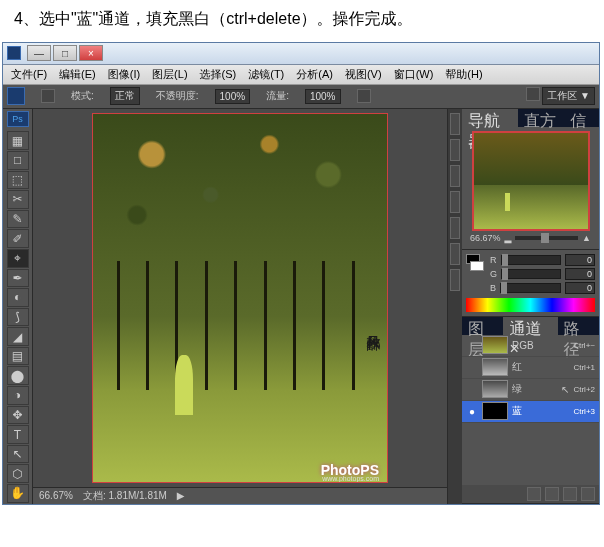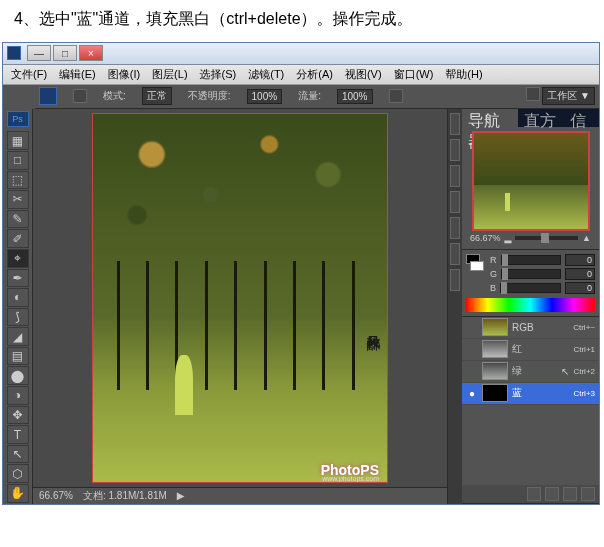--- a/index.html
+++ b/index.html
@@ -9,21 +9,21 @@
 .instruction .note { color: #d10000; }
 .ps-window { width: 598px; margin: 4px 2px 0; border: 1px solid #5a7aa3; background: #535353; font-size: 11px; }
 .titlebar { height: 22px; background: linear-gradient(#e8f0f8,#c9d8ea); display: flex; align-items: center; padding: 0 4px; border-bottom: 1px solid #7a8aa0; }
 .titlebar .ps-icon { width: 14px; height: 14px; background: #1a3b6e; border: 1px solid #3a6bb0; margin-right: 6px; }
 .titlebar .title { flex: 1; color: #1a2a4a; font-size: 11px; }
 .titlebar .winbtns { display: flex; gap: 2px; }
 .titlebar .winbtns span { width: 24px; height: 16px; background: linear-gradient(#e8e8e8,#c8c8c8); border: 1px solid #888; display: flex; align-items: center; justify-content: center; font-size: 10px; color: #333; cursor: pointer; }
 .titlebar .winbtns .close { background: linear-gradient(#f08080,#d04040); color: #fff; }
 .menubar { height: 20px; background: linear-gradient(#e8e8e8,#d4d4d4); display: flex; align-items: center; padding: 0 2px; border-bottom: 1px solid #999; color: #000; }
 .menubar span { padding: 2px 6px; cursor: pointer; }
-.optbar { height: 24px; background: #535353; display: flex; align-items: center; padding: 0 4px; color: #ccc; gap: 16px; border-bottom: 1px solid #2a2a2a; font-size: 10px; margin-left: 32px; }
+.optbar { height: 24px; background: #535353; display: flex; align-items: center; padding: 0 4px; color: #ccc; gap: 16px; border-bottom: 1px solid #2a2a2a; font-size: 10px; }
 .optbar .ps-sq { width: 18px; height: 18px; background: #1a3b6e; border: 1px solid #3a6bb0; }
 .optbar .sel { background: #3a3a3a; border: 1px solid #222; padding: 1px 4px; color: #ddd; }
 .optbar .icon { width: 14px; height: 14px; border: 1px solid #666; background: #444; }
 .optbar .right { margin-left: auto; display: flex; gap: 2px; }
 .workspace { display: flex; height: 395px; }
 .toolbox { width: 30px; background: #535353; border-right: 1px solid #2a2a2a; display: flex; flex-direction: column; align-items: center; padding-top: 2px; }
 .toolbox .ps-tiny { width: 22px; height: 18px; background: #1a3b6e; border: 1px solid #3a6bb0; margin-bottom: 4px; font-size: 9px; color: #4b9fe8; display: flex; align-items: center; justify-content: center; }
 .toolbox .tool { width: 22px; height: 20px; border: 1px solid #3a3a3a; background: #535353; display: flex; align-items: center; justify-content: center; color: #ccc; font-size: 12px; cursor: pointer; margin-bottom: 1px; }
 .toolbox .tool.active { background: #2a2a2a; }
 .canvas-area { flex: 1; background: #4a4a4a; display: flex; flex-direction: column; }
@@ -234,20 +234,25 @@
                       </div>
                     <input value="0" style="">
                   </div>
                 </div>
               </div>
               <div class="spectrum"></div>
             </div>
           </div>
 
           <div class="panel" style="flex:1;display:flex;flex-direction:column">
+            <div class="ptabs">
+              <span>图层</span>
+              <span class="active">通道 ×</span>
+              <span>路径</span>
+            </div>
             <div class="ch-body" style="flex:1">
               <div class="ch-row">
                 <span class="eye"></span>
                 <div class="thumb" style="background:linear-gradient(#6a5a1a,#aaba4a)"></div>
                 <span class="name">RGB</span>
                 <span class="sc">Ctrl+~</span>
               </div>
               <div class="ch-row">
                 <span class="eye"></span>
                 <div class="thumb" style="background:linear-gradient(#5a5a5a,#bababa)"></div>

